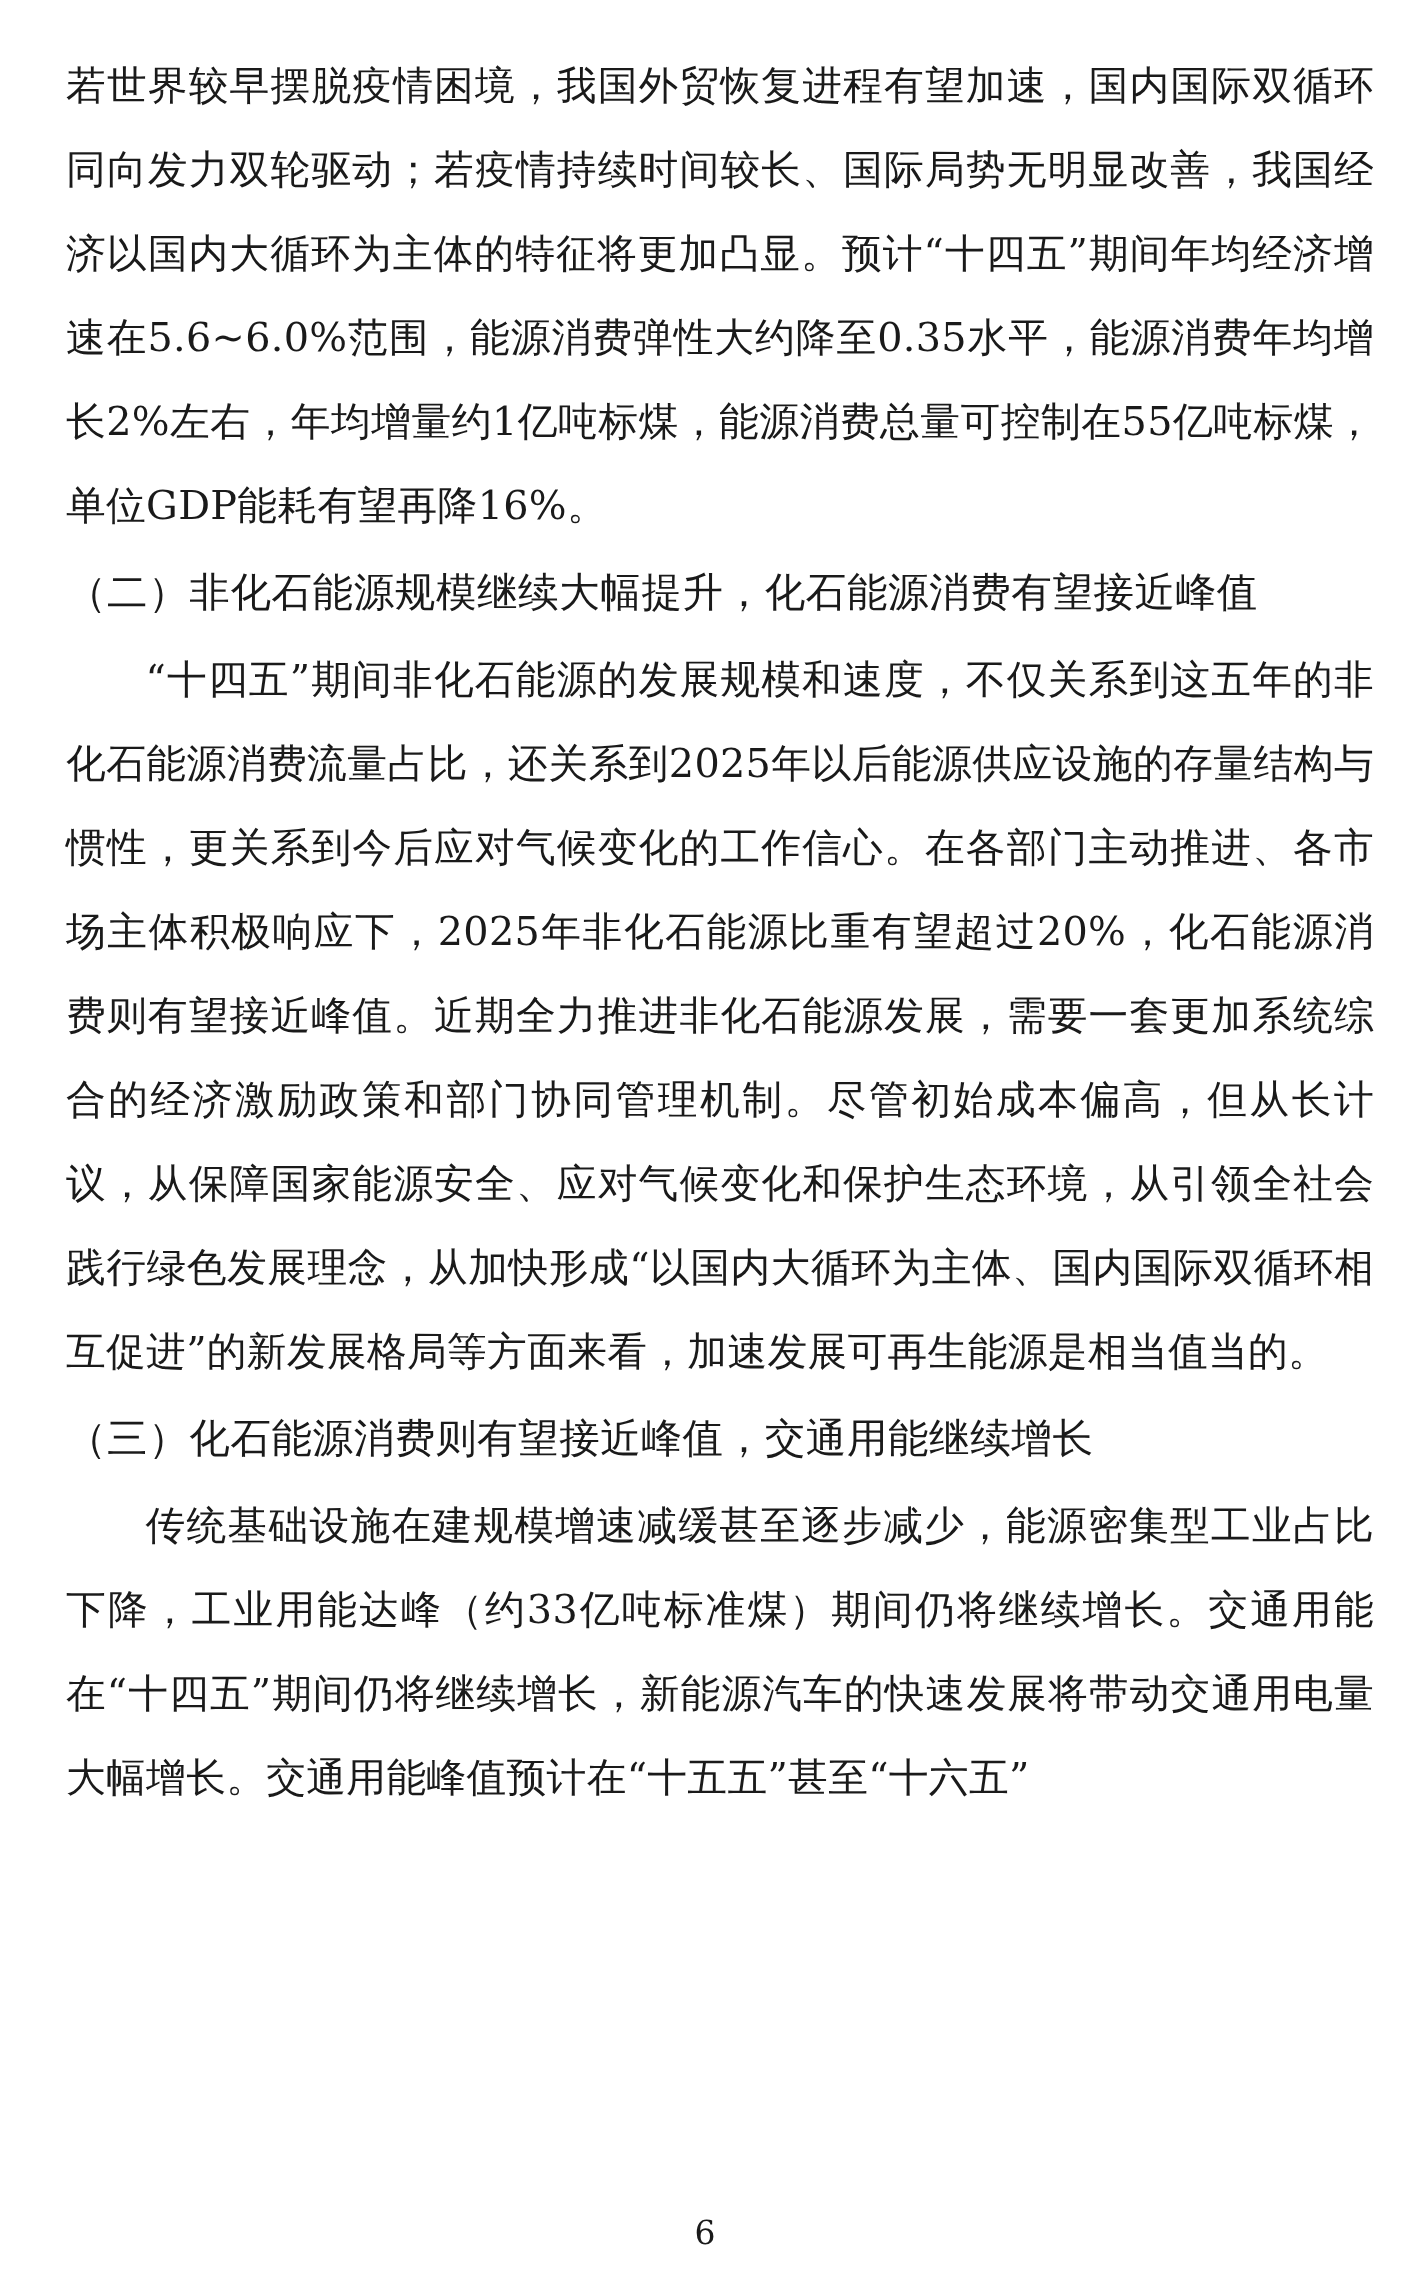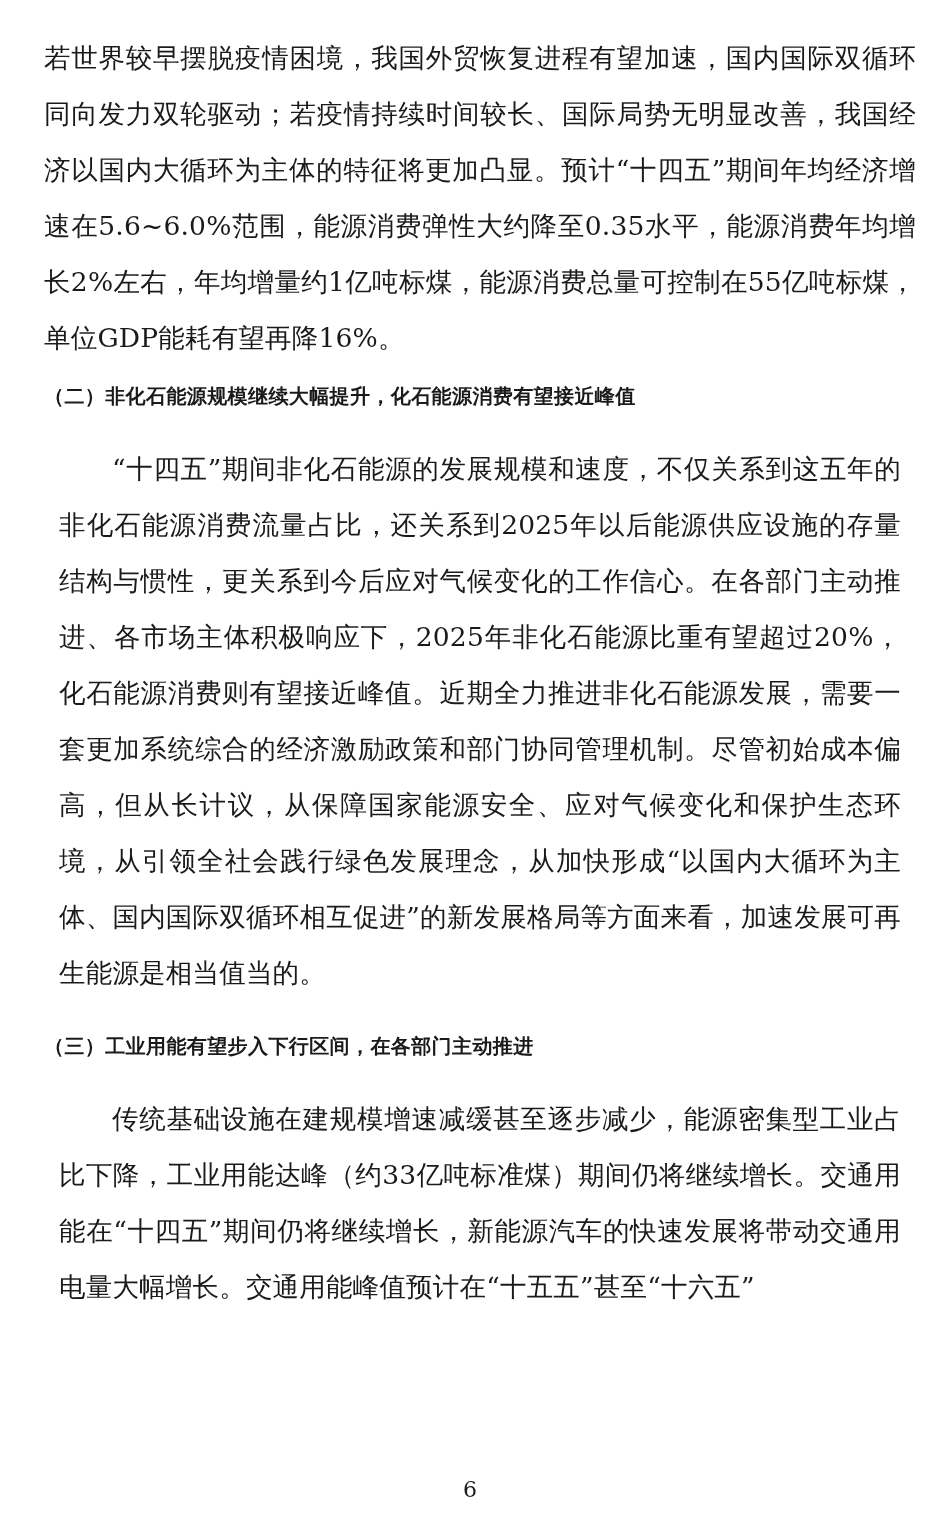--- a/index.html
+++ b/index.html
@@ -23,32 +23,32 @@
     position: relative;
   }
   .doc-body {
     font-size: 26.5px;
     line-height: 56px;
     text-align: justify;
     text-justify: inter-ideograph;
     letter-spacing: 0.2px;
   }
   p.para {
-    margin: 15px;
+    margin: 0;
     text-indent: 2em;
   }
   p.para-cont {
     margin: 0;
     text-indent: 0;
   }
   h2.heading {
     margin: 0;
-    font-size: 20px;
+    font-size: 27px;
     line-height: 60px;
-    font-weight: bold;
+    font-weight: normal;
     text-indent: 0;
     letter-spacing: 0.4px;
   }
   .page-number {
     position: absolute;
     bottom: 22px;
     left: 0;
     width: 940px;
     text-align: center;
     font-size: 22px;
@@ -57,17 +57,17 @@
   }
 </style>
 </head>
 <body>
 
 <div class="page">
   <div class="doc-body">
     <p class="para-cont">若世界较早摆脱疫情困境，我国外贸恢复进程有望加速，国内国际双循环同向发力双轮驱动；若疫情持续时间较长、国际局势无明显改善，我国经济以国内大循环为主体的特征将更加凸显。预计“十四五”期间年均经济增速在5.6~6.0%范围，能源消费弹性大约降至0.35水平，能源消费年均增长2%左右，年均增量约1亿吨标煤，能源消费总量可控制在55亿吨标煤，单位GDP能耗有望再降16%。</p>
     <h2 class="heading">（二）非化石能源规模继续大幅提升，化石能源消费有望接近峰值</h2>
     <p class="para">“十四五”期间非化石能源的发展规模和速度，不仅关系到这五年的非化石能源消费流量占比，还关系到2025年以后能源供应设施的存量结构与惯性，更关系到今后应对气候变化的工作信心。在各部门主动推进、各市场主体积极响应下，2025年非化石能源比重有望超过20%，化石能源消费则有望接近峰值。近期全力推进非化石能源发展，需要一套更加系统综合的经济激励政策和部门协同管理机制。尽管初始成本偏高，但从长计议，从保障国家能源安全、应对气候变化和保护生态环境，从引领全社会践行绿色发展理念，从加快形成“以国内大循环为主体、国内国际双循环相互促进”的新发展格局等方面来看，加速发展可再生能源是相当值当的。</p>
-    <h2 class="heading">（三）工业用能有望步入下行区间，在各部门主动推进</h2>
+    <h2 class="heading">（三）化石能源消费则有望接近峰值，交通用能继续增长</h2>
     <p class="para">传统基础设施在建规模增速减缓甚至逐步减少，能源密集型工业占比下降，工业用能达峰（约33亿吨标准煤）期间仍将继续增长。交通用能在“十四五”期间仍将继续增长，新能源汽车的快速发展将带动交通用电量大幅增长。交通用能峰值预计在“十五五”甚至“十六五”</p>
   </div>
   <div class="page-number">6</div>
 </div>
 
 </body></html>

